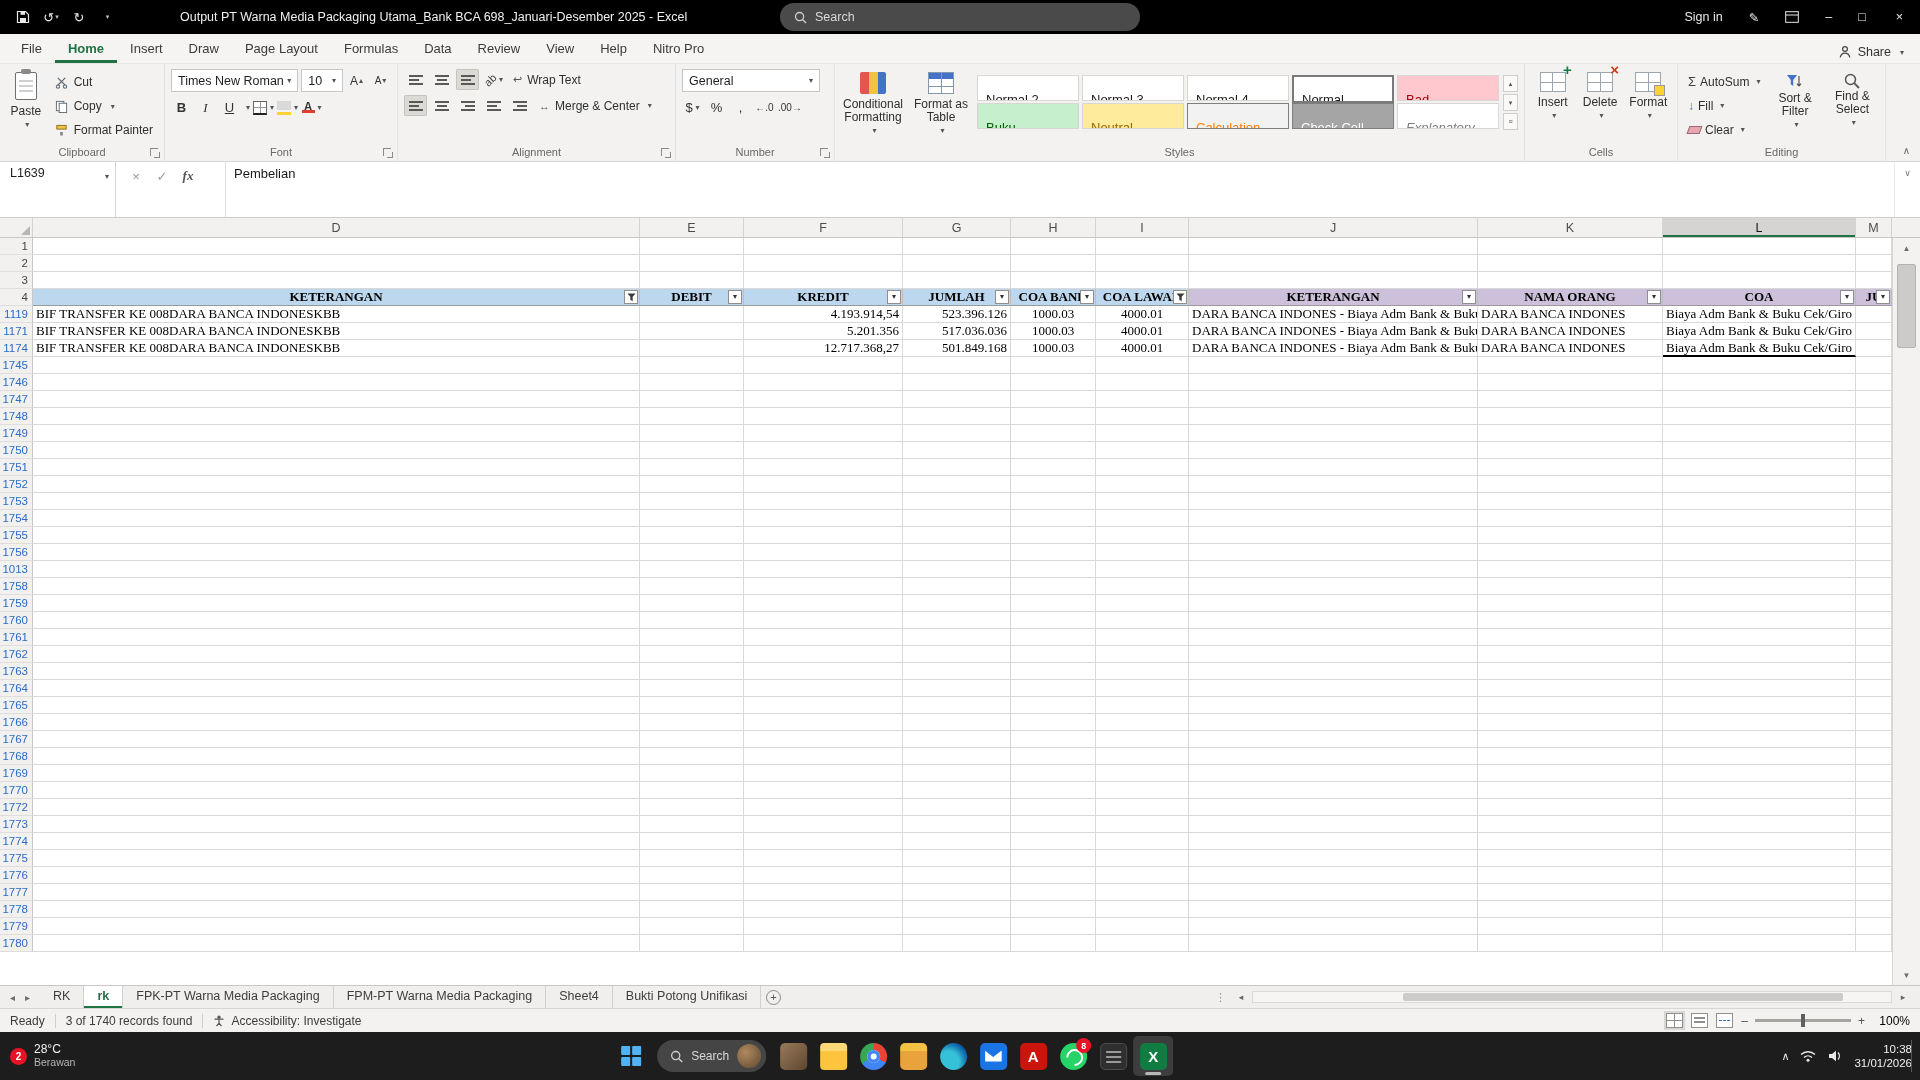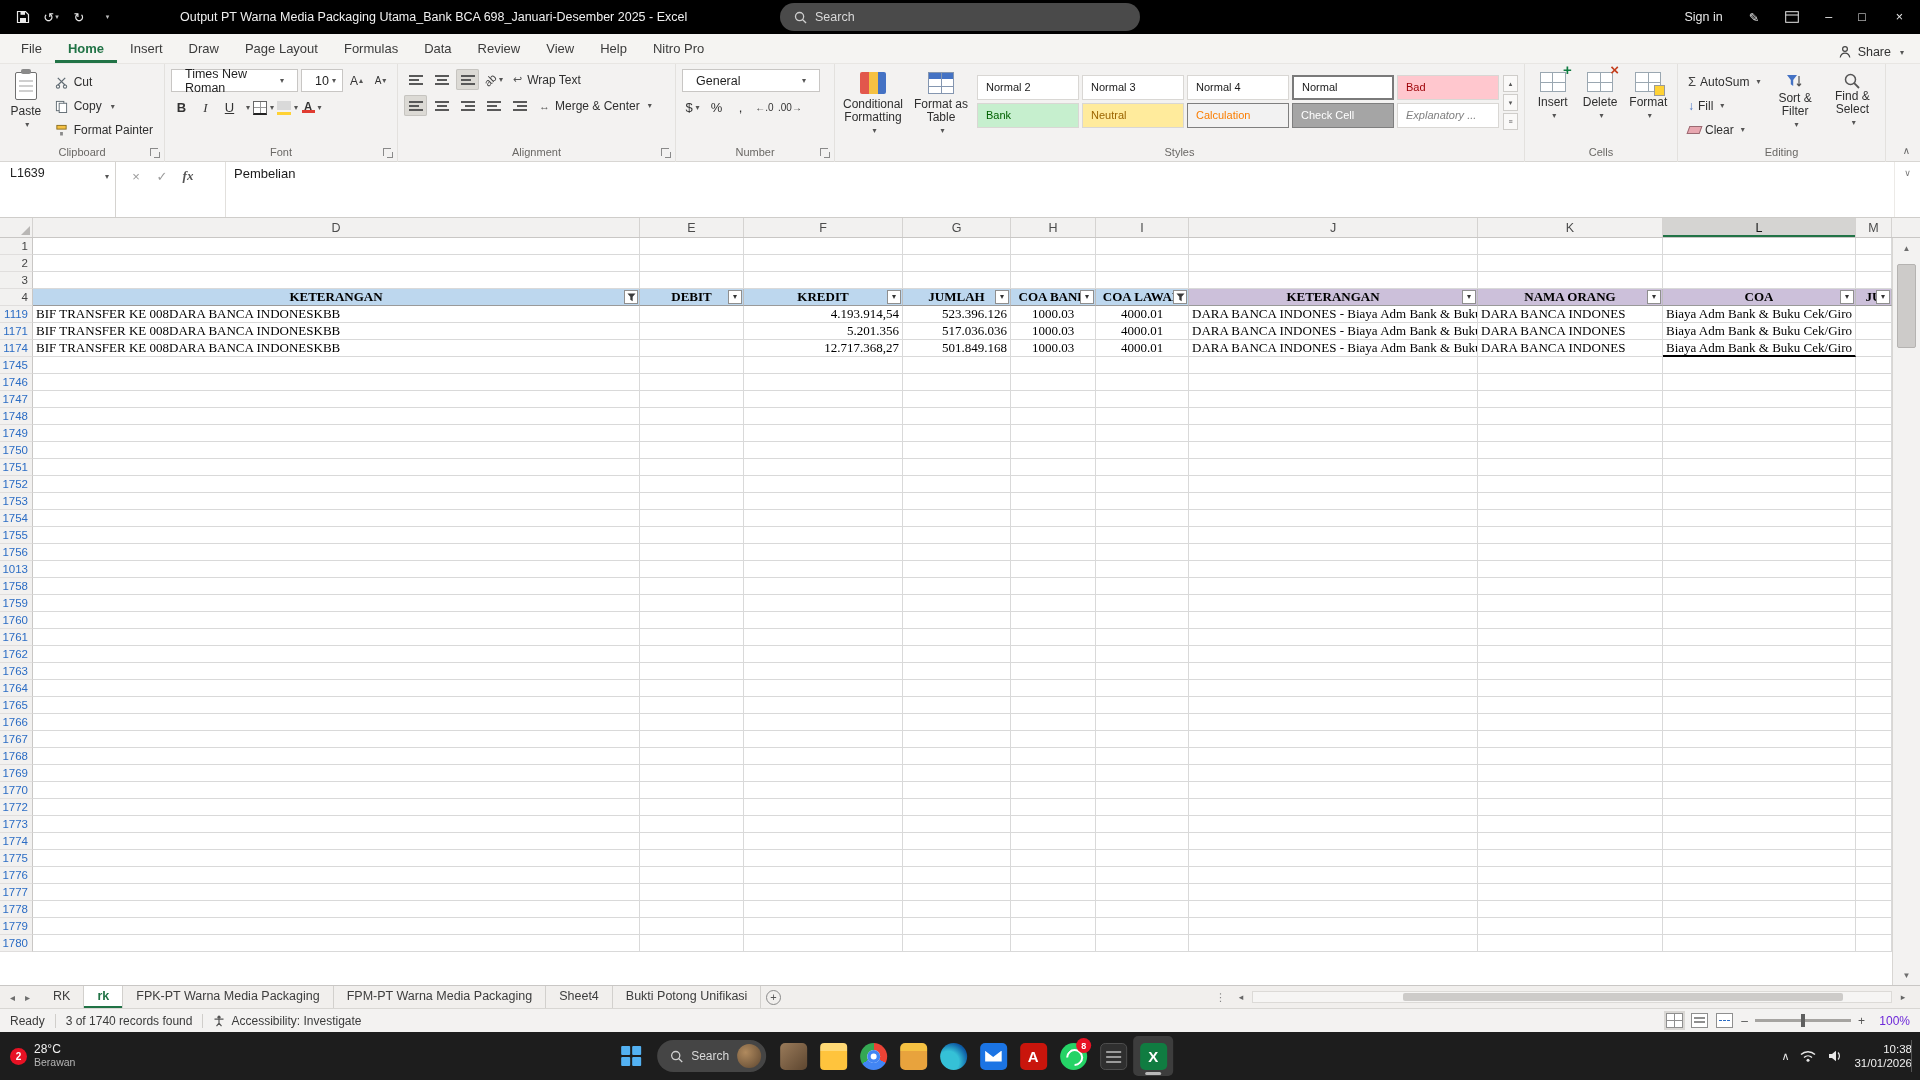--- a/index.html
+++ b/index.html
@@ -36,39 +36,39 @@
   .launcher::after{content:"";position:absolute;right:1px;bottom:1px;width:5px;height:5px;border-right:1.5px solid #8a8a8a;border-bottom:1.5px solid #8a8a8a}
   .cd{font-size:8px;color:#555;margin-left:3px}
   .bigbtn{width:58px;min-height:76px;display:flex;flex-direction:column;align-items:center;padding-top:3px;font-size:12px;color:#2f2f2f;text-align:center;line-height:13px;border-radius:3px;cursor:pointer}
   .smallcol{display:flex;flex-direction:column;justify-content:flex-start;gap:2px;padding-top:2px}
   .sbtn{display:flex;align-items:center;gap:6px;font-size:12px;color:#2f2f2f;height:22px;padding:0 5px;border-radius:2px;cursor:pointer;white-space:nowrap}
   .clipb{width:22px;height:28px;border:1.5px solid #6f6f6f;background:#fff;border-radius:2px;position:relative;margin-bottom:5px}
   .clipb::before{content:"";position:absolute;top:-4px;left:50%;transform:translateX(-50%);width:10px;height:5px;background:#8a8a8a;border-radius:2px}
   .clipb::after{content:"";position:absolute;left:3px;right:3px;top:7px;height:2px;background:#cfcfcf;box-shadow:0 5px 0 #cfcfcf,0 10px 0 #cfcfcf}
   .fontcol{display:flex;flex-direction:column;gap:5px;width:100%}
   .frow{display:flex;align-items:center;gap:3px}
-  .combo{height:23px;background:#fff;border:1px solid #c8c6c4;display:flex;align-items:center;justify-content:space-between;padding:0 13px;font-size:12.5px;color:#1f1f1f;cursor:pointer}
+  .combo{height:23px;background:#fff;border:1px solid #c8c6c4;display:flex;align-items:center;justify-content:space-between;padding:0 6px;font-size:12.5px;color:#1f1f1f;cursor:pointer}
   .fname{width:128px}
   .fsize{width:42px}
   .fmtb{min-width:21px;height:21px;display:flex;align-items:center;justify-content:center;font-size:13px;color:#333;border-radius:2px;cursor:pointer}
   .bold{font-weight:700}.ital{font-style:italic;font-family:"Liberation Serif",serif}.undl{text-decoration:underline}
   .colorbar{display:inline-block;width:13px;height:3px;margin-top:-2px}
   .abar{display:flex;flex-direction:column;align-items:center;line-height:10px}
   .bordico{display:inline-block;width:14px;height:14px;border:1px solid #666;border-bottom:2px solid #222;background:
     linear-gradient(#9a9a9a,#9a9a9a) center/100% 1px no-repeat,
     linear-gradient(#9a9a9a,#9a9a9a) center/1px 100% no-repeat,#fff}
   .fillico{display:inline-block;width:14px;height:14px;background:linear-gradient(#d9d9d9 0 9px,transparent 9px);position:relative}
   .fillico::after{content:"";position:absolute;left:0;right:0;bottom:0;height:3px;background:#ffd234}
   .lines{display:inline-block;width:14px;height:10px;background-image:linear-gradient(#595959,#595959),linear-gradient(#595959,#595959),linear-gradient(#595959,#595959);background-repeat:no-repeat;background-size:14px 2px,10px 2px,14px 2px;background-position:left 0,left 4px,left 8px}
   .lines.c{background-position:center 0,center 4px,center 8px}
   .lines.r{background-position:right 0,right 4px,right 8px}
   .abtn{width:23px;height:21px;display:flex;align-items:center;justify-content:center;border-radius:2px;cursor:pointer;color:#444}
   .abtn.on{background:#dcdad5;box-shadow:inset 0 0 0 1px #c6c4c0}
   .txtbtn{display:flex;align-items:center;gap:5px;height:21px;padding:0 5px;font-size:12px;color:#2f2f2f;border-radius:2px;cursor:pointer;white-space:nowrap}
-  .chip{font-size:11px;line-height:23px;padding:0 8px;border:1px solid #d9d7d4;background:#fff;overflow:hidden;white-space:nowrap;cursor:pointer}
+  .chip{font-size:13px;line-height:23px;padding:12px 8px;border:1px solid #d9d7d4;background:#fff;overflow:hidden;white-space:nowrap;cursor:pointer}
   .chip.bordered{border:1px solid #7f7f7f}
   .chip.selected{border:2px solid #7a7a7a;line-height:21px}
   .chip.it{font-style:italic}
   .gallery{display:grid;grid-template-columns:repeat(5,102px);grid-auto-rows:25px;gap:3px;margin-top:6px}
   .galscroll{display:flex;flex-direction:column;gap:2px;margin-top:6px}
   .galscroll span{width:15px;height:17px;border:1px solid #cfcdca;background:#faf9f8;font-size:7px;color:#555;display:flex;align-items:center;justify-content:center;cursor:pointer}
   .ic-cf{width:26px;height:22px;margin-bottom:4px;border-radius:2px;background:linear-gradient(90deg,#e2574c 0 9px,#f5c142 9px 18px,#4472c4 18px)}
   .ic-fat{width:26px;height:22px;margin-bottom:4px;border:1px solid #8496b0;background:
     linear-gradient(#8496b0,#8496b0) left 13px/100% 1px no-repeat,
     linear-gradient(#8496b0,#8496b0) center/1px 100% no-repeat,
@@ -138,21 +138,21 @@
   .statusbar .seg{padding:0 10px;display:flex;align-items:center;gap:6px;white-space:nowrap}
   .statusbar .sep{width:1px;height:14px;background:#d0cecb}
   .sbright{margin-left:auto;display:flex;align-items:center;gap:8px;padding-right:10px}
   .vicon{width:17px;height:15px;border:1px solid #8f8f8f;background:#fff;cursor:pointer;position:relative}
   .vicon.v1{background:linear-gradient(#8f8f8f,#8f8f8f) center/100% 1px no-repeat,linear-gradient(#8f8f8f,#8f8f8f) center/1px 100% no-repeat,#fff;box-shadow:0 0 0 2px #d9d7d4}
   .vicon.v2::after{content:"";position:absolute;left:2px;right:2px;top:3px;height:2px;background:#8f8f8f;box-shadow:0 4px 0 #8f8f8f}
   .vicon.v3::after{content:"";position:absolute;left:2px;right:2px;top:6px;border-top:1px dashed #2b6cc4}
   .zoomctl{display:flex;align-items:center;gap:7px;color:#555}
   .ztrack{width:96px;height:3px;background:#a6a4a1;position:relative;cursor:pointer}
   .zthumb{position:absolute;left:46px;top:-5px;width:4px;height:13px;background:#5f5f5f}
-  .zpct{width:38px;text-align:right;color:#6d28d9}
+  .zpct{width:38px;text-align:right;color:#000000}
 
   
   .taskbar{position:absolute;top:1032px;left:0;right:0;height:48px;background:#1d1d1d;color:#fff}
   .weather{position:absolute;left:10px;top:0;height:48px;display:flex;align-items:center;gap:7px;cursor:pointer}
   .wbadge{width:17px;height:17px;border-radius:50%;background:#e81224;color:#fff;font-size:10px;display:flex;align-items:center;justify-content:center;font-weight:700}
   .wtxt{display:flex;flex-direction:column;line-height:13px}
   .wtemp{font-size:12px;color:#f2f2f2}
   .wdesc{font-size:10.5px;color:#b5b5b5}
   .tcenter{position:absolute;left:50%;top:0;transform:translateX(-62%);height:48px;display:flex;align-items:center;gap:7px}
   .startbtn{width:38px;height:40px;border-radius:5px;display:flex;align-items:center;justify-content:center;cursor:pointer}
@@ -441,21 +441,21 @@
           <span class="ic-fat"></span>
           <span>Format as Table</span>
           <span class="cd">▾</span>
         </div>
         <div class="gallery">
             <div class="chip" style="background: rgb(255, 255, 255); color: rgb(26, 26, 26);">Normal 2</div>
             <div class="chip" style="background: rgb(255, 255, 255); color: rgb(26, 26, 26);">Normal 3</div>
             <div class="chip" style="background: rgb(255, 255, 255); color: rgb(26, 26, 26);">Normal 4</div>
             <div class="chip selected" style="background: rgb(255, 255, 255); color: rgb(26, 26, 26);">Normal</div>
             <div class="chip" style="background: rgb(255, 199, 206); color: rgb(156, 0, 6);">Bad</div>
-            <div class="chip" style="background: rgb(198, 239, 206); color: rgb(0, 97, 0);">Bank</div>
+            <div class="chip" style="background: rgb(198, 239, 206); color: rgb(0, 97, 0);">Buku</div>
             <div class="chip" style="background: rgb(255, 235, 156); color: rgb(156, 101, 0);">Neutral</div>
             <div class="chip bordered" style="background: rgb(242, 242, 242); color: rgb(250, 125, 0);">Calculation</div>
             <div class="chip bordered" style="background: rgb(165, 165, 165); color: rgb(255, 255, 255);">Check Cell</div>
             <div class="chip it" style="background: rgb(255, 255, 255); color: rgb(127, 127, 127);">Explanatory ...</div>
           </div>
         <div class="galscroll">
           <span>▴</span>
           <span>▾</span>
           <span>≡</span>
         </div>

